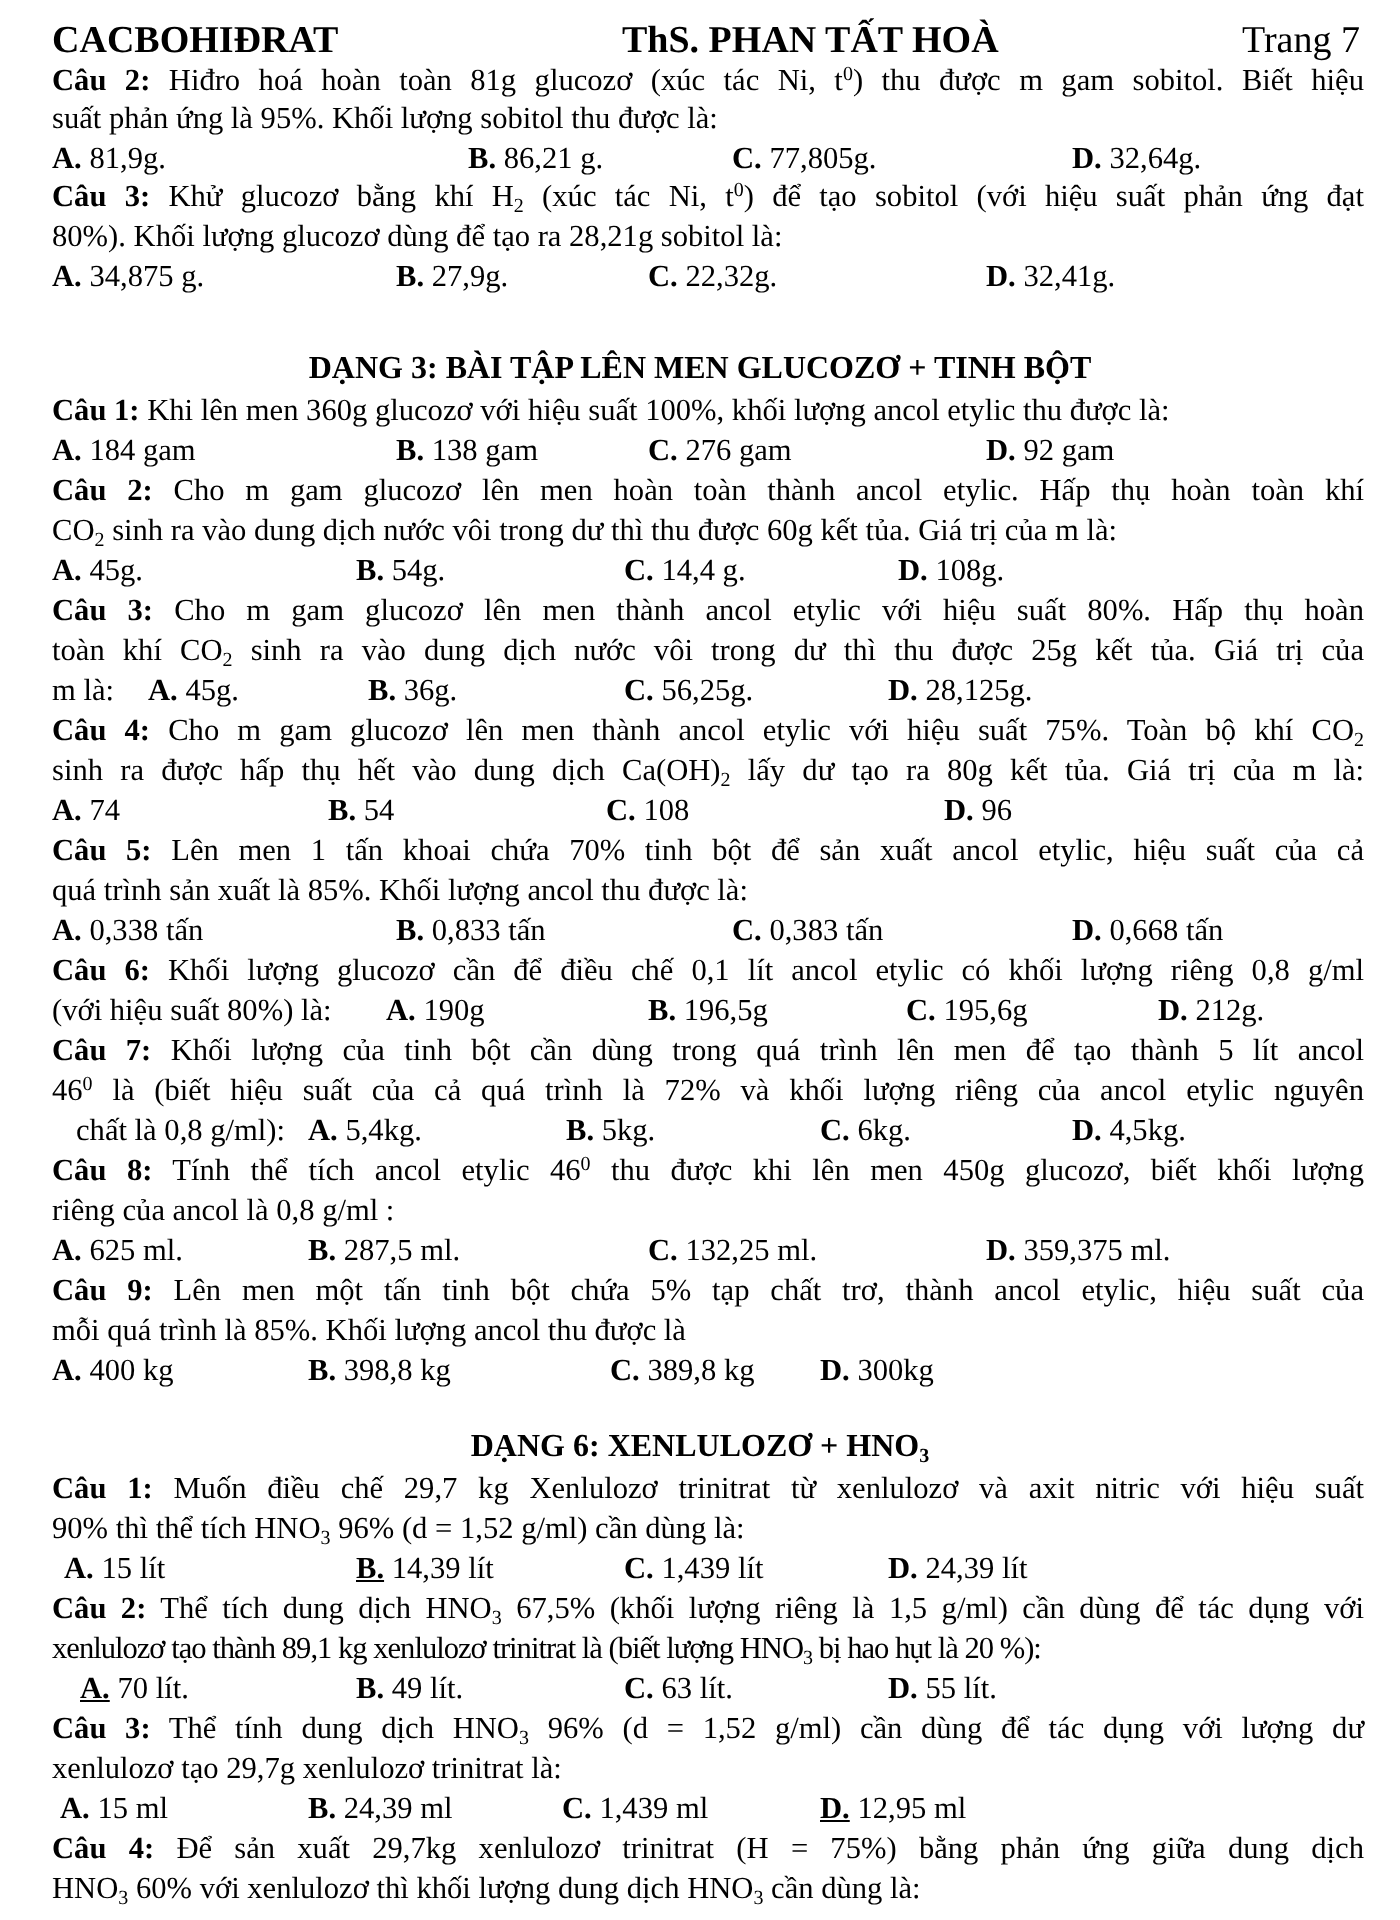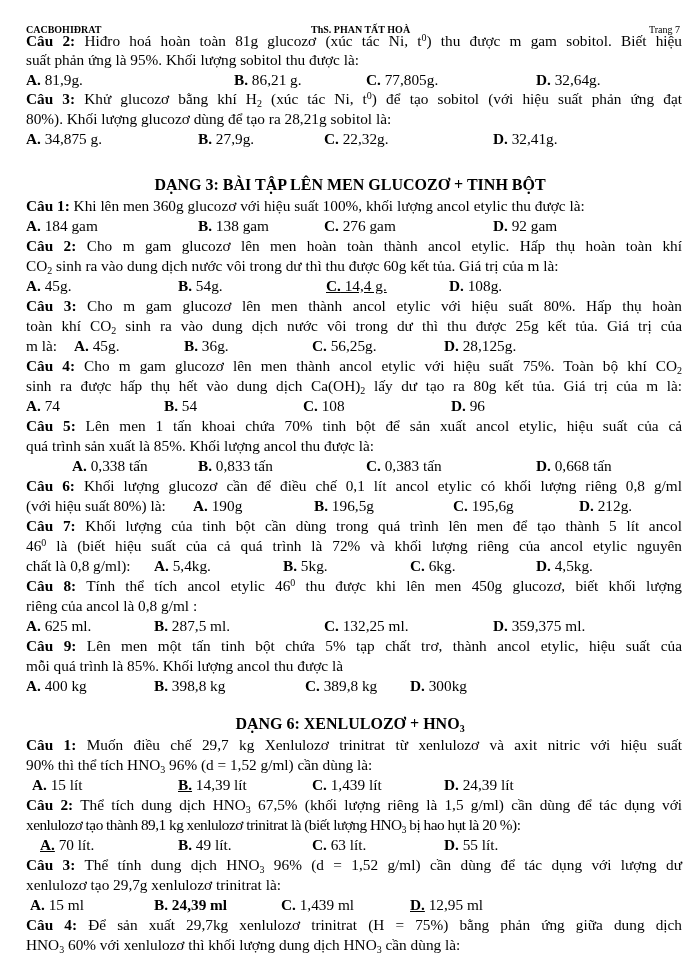--- a/index.html
+++ b/index.html
@@ -1,21 +1,21 @@
 <!DOCTYPE html>
 <html><head>
 <meta charset="utf-8">
 <style>
   html, body { margin:0; padding:0; background:#ffffff; }
   body {
     width:700px; height:960px; overflow:hidden; position:relative;
     font-family: "Liberation Serif", "DejaVu Serif", serif;
     color:#000; font-size:15.3px;
   }
-  .header { position:absolute; top:24px; left:26px; width:654px; height:20px; font-weight:bold; font-size:10px; }
+  .header { position:absolute; top:10px; left:26px; width:654px; height:20px; font-weight:bold; font-size:19px; }
   .header .l { position:absolute; left:0; }
   .header .c { position:absolute; left:285px; }
   .header .r { position:absolute; right:0; font-weight:normal; }
   .line { position:absolute; left:26px; width:656px; white-space:nowrap; line-height:19px; }
   .just { text-align:justify; text-align-last:justify; white-space:normal; }
   .b { font-weight:bold; }
   .u { text-decoration:underline; }
   .opt { position:absolute; white-space:nowrap; }
   sub { font-size:10px; vertical-align:-3px; line-height:0; }
   sup { font-size:10px; vertical-align:5px; line-height:0; }
@@ -56,65 +56,65 @@
   <span class="opt" style="left:172px;"><b>B.</b><span> 138 gam</span></span>
   <span class="opt" style="left:298px;"><b>C.</b><span> 276 gam</span></span>
   <span class="opt" style="left:467px;"><b>D.</b><span> 92 gam</span></span>
 </div>
 
 <div class="line just" style="top:236px;"><span class="b">Câu 2:</span><span> Cho m gam glucozơ lên men hoàn toàn thành ancol etylic. Hấp thụ hoàn toàn khí</span></div>
 <div class="line" style="top:256px;font-family:Liberation Serif, serif;"><span>CO</span><sub>2</sub><span> sinh ra vào dung dịch nước vôi trong dư thì thu được 60g kết tủa. Giá trị của m là:</span></div>
 <div class="line" style="top:276px;">
   <span class="opt" style="left:0;"><b>A.</b><span> 45g.</span></span>
   <span class="opt" style="left:152px;"><b>B.</b><span> 54g.</span></span>
-  <span class="opt" style="left:300px;text-decoration:underline;"><b>C.</b><span> 14,4 g.</span></span>
+  <span class="opt" style="left:286px;"><b>C.</b><span> 14,4 g.</span></span>
   <span class="opt" style="left:423px;"><b>D.</b><span> 108g.</span></span>
 </div>
 
 <div class="line just" style="top:296px;"><span class="b">Câu 3:</span><span> Cho m gam glucozơ lên men thành ancol etylic với hiệu suất 80%. Hấp thụ hoàn</span></div>
 <div class="line just" style="top:316px;"><span>toàn khí CO</span><sub>2</sub><span> sinh ra vào dung dịch nước vôi trong dư thì thu được 25g kết tủa. Giá trị của</span></div>
 <div class="line" style="top:336px;">
   <span class="opt" style="left:0;">m là: </span>
   <span class="opt" style="left:48px;"><b>A.</b><span> 45g.</span></span>
   <span class="opt" style="left:158px;"><b>B.</b><span> 36g.</span></span>
   <span class="opt" style="left:286px;"><b>C.</b><span> 56,25g.</span></span>
   <span class="opt" style="left:418px;"><b>D.</b><span> 28,125g.</span></span>
 </div>
 
 <div class="line just" style="top:356px;"><span class="b">Câu 4:</span><span> Cho m gam glucozơ lên men thành ancol etylic với hiệu suất 75%. Toàn bộ khí CO</span><sub>2</sub></div>
 <div class="line just" style="top:376px;"><span>sinh ra được hấp thụ hết vào dung dịch Ca(OH)</span><sub>2</sub><span> lấy dư tạo ra 80g kết tủa. Giá trị của m là:</span></div>
 <div class="line" style="top:396px;">
   <span class="opt" style="left:0;"><b>A.</b><span> 74</span></span>
   <span class="opt" style="left:138px;"><b>B.</b><span> 54</span></span>
   <span class="opt" style="left:277px;"><b>C.</b><span> 108</span></span>
-  <span class="opt" style="left:425px;"><b>D.</b><span> 96</span></span>
+  <span class="opt" style="left:446px;"><b>D.</b><span> 96</span></span>
 </div>
 
 <div class="line just" style="top:416px;"><span class="b">Câu 5:</span><span> Lên men 1 tấn khoai chứa 70% tinh bột để sản xuất ancol etylic, hiệu suất của cả</span></div>
 <div class="line" style="top:436px;">quá trình sản xuất là 85%. Khối lượng ancol thu được là:</div>
 <div class="line" style="top:456px;">
-  <span class="opt" style="left:0;margin-left:46px;"><b>A.</b><span> 0,338 tấn</span></span>
+  <span class="opt" style="left:0;"><b>A.</b><span> 0,338 tấn</span></span>
   <span class="opt" style="left:172px;"><b>B.</b><span> 0,833 tấn</span></span>
   <span class="opt" style="left:340px;"><b>C.</b><span> 0,383 tấn</span></span>
   <span class="opt" style="left:510px;"><b>D.</b><span> 0,668 tấn</span></span>
 </div>
 
 <div class="line just" style="top:476px;"><span class="b">Câu 6:</span><span> Khối lượng glucozơ cần để điều chế 0,1 lít ancol etylic có khối lượng riêng 0,8 g/ml</span></div>
 <div class="line" style="top:496px;">
   <span class="opt" style="left:0;">(với hiệu suất 80%) là: </span>
   <span class="opt" style="left:167px;"><b>A.</b><span> 190g</span></span>
-  <span class="opt" style="left:288px;"><b>B.</b><span> 196,5g</span></span>
+  <span class="opt" style="left:298px;"><b>B.</b><span> 196,5g</span></span>
   <span class="opt" style="left:427px;"><b>C.</b><span> 195,6g</span></span>
   <span class="opt" style="left:553px;"><b>D.</b><span> 212g.</span></span>
 </div>
 
 <div class="line just" style="top:516px;"><span class="b">Câu 7:</span><span> Khối lượng của tinh bột cần dùng trong quá trình lên men để tạo thành 5 lít ancol</span></div>
 <div class="line just" style="top:536px;"><span>46</span><sup>0</sup><span> là (biết hiệu suất của cả quá trình là 72% và khối lượng riêng của ancol etylic nguyên</span></div>
 <div class="line" style="top:556px;">
-  <span class="opt" style="left:0;text-align:right;">chất là 0,8 g/ml): </span>
+  <span class="opt" style="left:12px;text-align:right;">chất là 0,8 g/ml): </span>
   <span class="opt" style="left:128px;"><b>A.</b><span> 5,4kg.</span></span>
   <span class="opt" style="left:257px;"><b>B.</b><span> 5kg.</span></span>
   <span class="opt" style="left:384px;"><b>C.</b><span> 6kg.</span></span>
   <span class="opt" style="left:510px;"><b>D.</b><span> 4,5kg.</span></span>
 </div>
 
 <div class="line just" style="top:576px;"><span class="b">Câu 8:</span><span> Tính thể tích ancol etylic 46</span><sup>0</sup><span> thu được khi lên men 450g glucozơ, biết khối lượng</span></div>
 <div class="line" style="top:596px;">riêng của ancol là 0,8 g/ml :</div>
 <div class="line" style="top:616px;">
   <span class="opt" style="left:0;"><b>A.</b><span> 625 ml.</span></span>
@@ -149,19 +149,19 @@
   <span class="opt" style="left:14px;"><b class="u">A.</b><span> 70 lít.</span></span>
   <span class="opt" style="left:152px;"><b>B.</b><span> 49 lít.</span></span>
   <span class="opt" style="left:286px;"><b>C.</b><span> 63 lít.</span></span>
   <span class="opt" style="left:418px;"><b>D.</b><span> 55 lít.</span></span>
 </div>
 
 <div class="line just" style="top:855px;"><span class="b">Câu 3:</span><span> Thể tính dung dịch HNO</span><sub>3</sub><span> 96% (d = 1,52 g/ml) cần dùng để tác dụng với lượng dư</span></div>
 <div class="line" style="top:875px;">xenlulozơ tạo 29,7g xenlulozơ trinitrat là:</div>
 <div class="line" style="top:895px;">
   <span class="opt" style="left:4px;"><b>A.</b><span> 15 ml</span></span>
-  <span class="opt" style="left:128px;font-weight:bold;"><b>B.</b><span> 24,39 ml</span></span>
+  <span class="opt" style="left:128px;"><b>B.</b><span> 24,39 ml</span></span>
   <span class="opt" style="left:255px;"><b>C.</b><span> 1,439 ml</span></span>
   <span class="opt" style="left:384px;"><b class="u">D.</b><span> 12,95 ml</span></span>
 </div>
 
 <div class="line just" style="top:915px;"><span class="b">Câu 4:</span><span> Để sản xuất 29,7kg xenlulozơ trinitrat (H = 75%) bằng phản ứng giữa dung dịch</span></div>
 <div class="line" style="top:935px;"><span>HNO</span><sub>3</sub><span> 60% với xenlulozơ thì khối lượng dung dịch HNO</span><sub>3</sub><span> cần dùng là:</span></div>
 
 </body></html>

